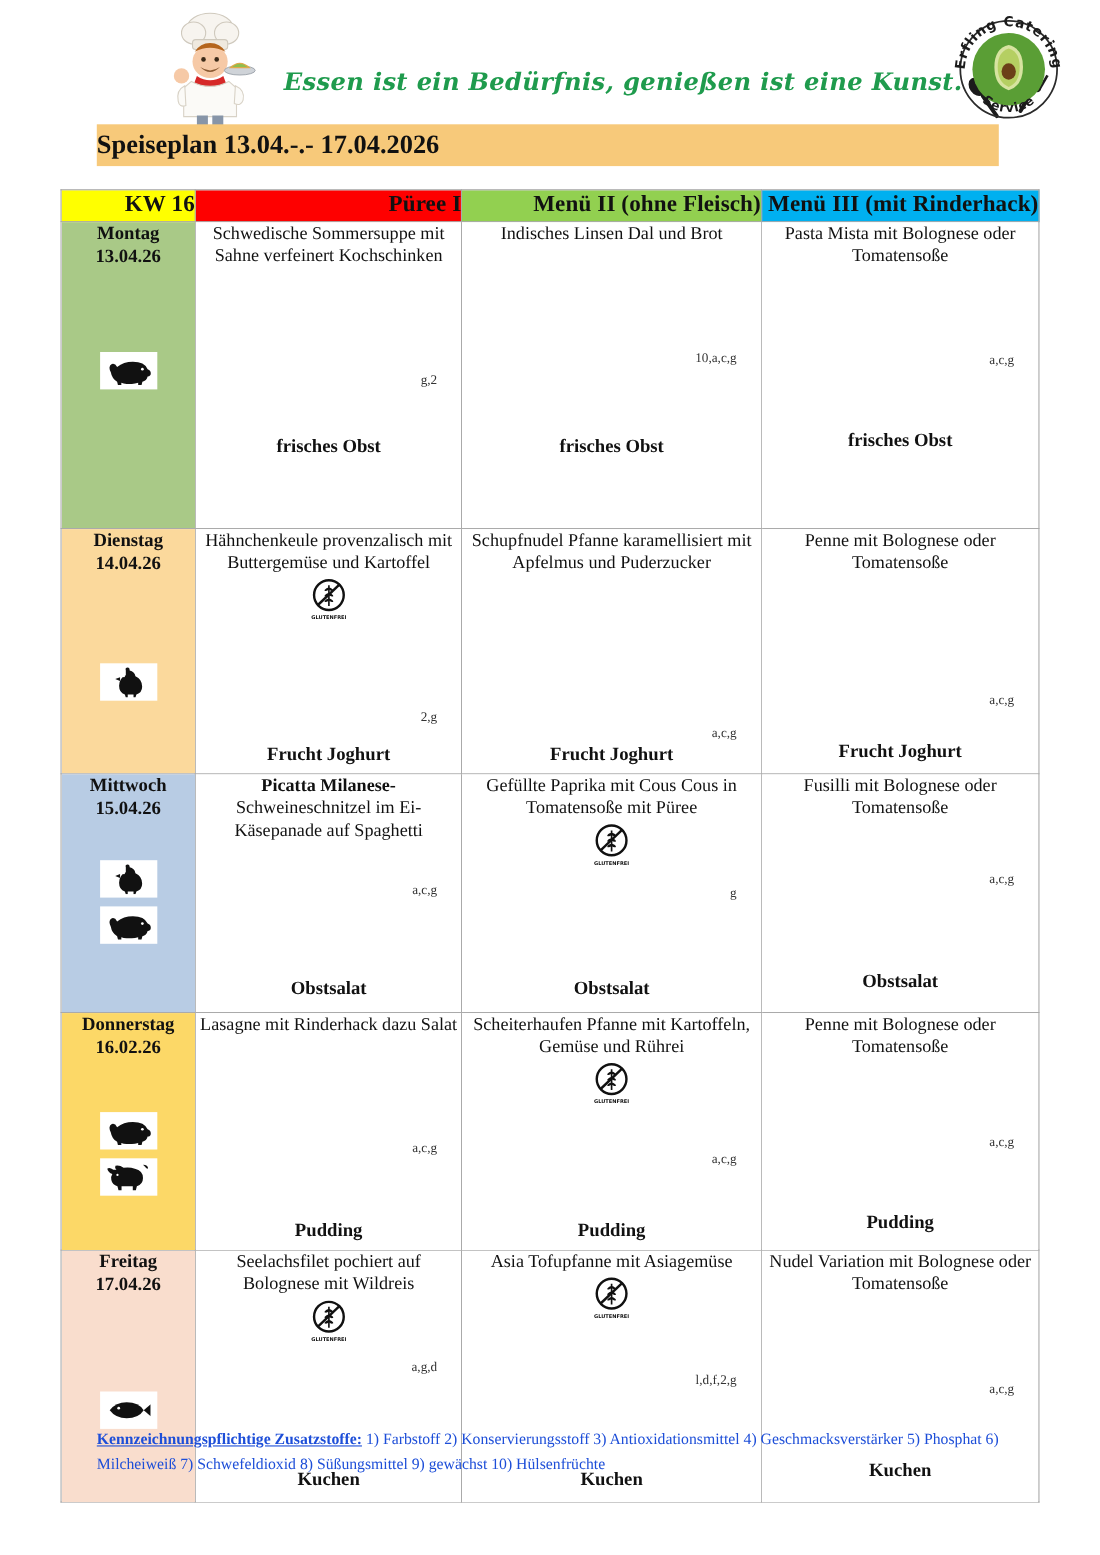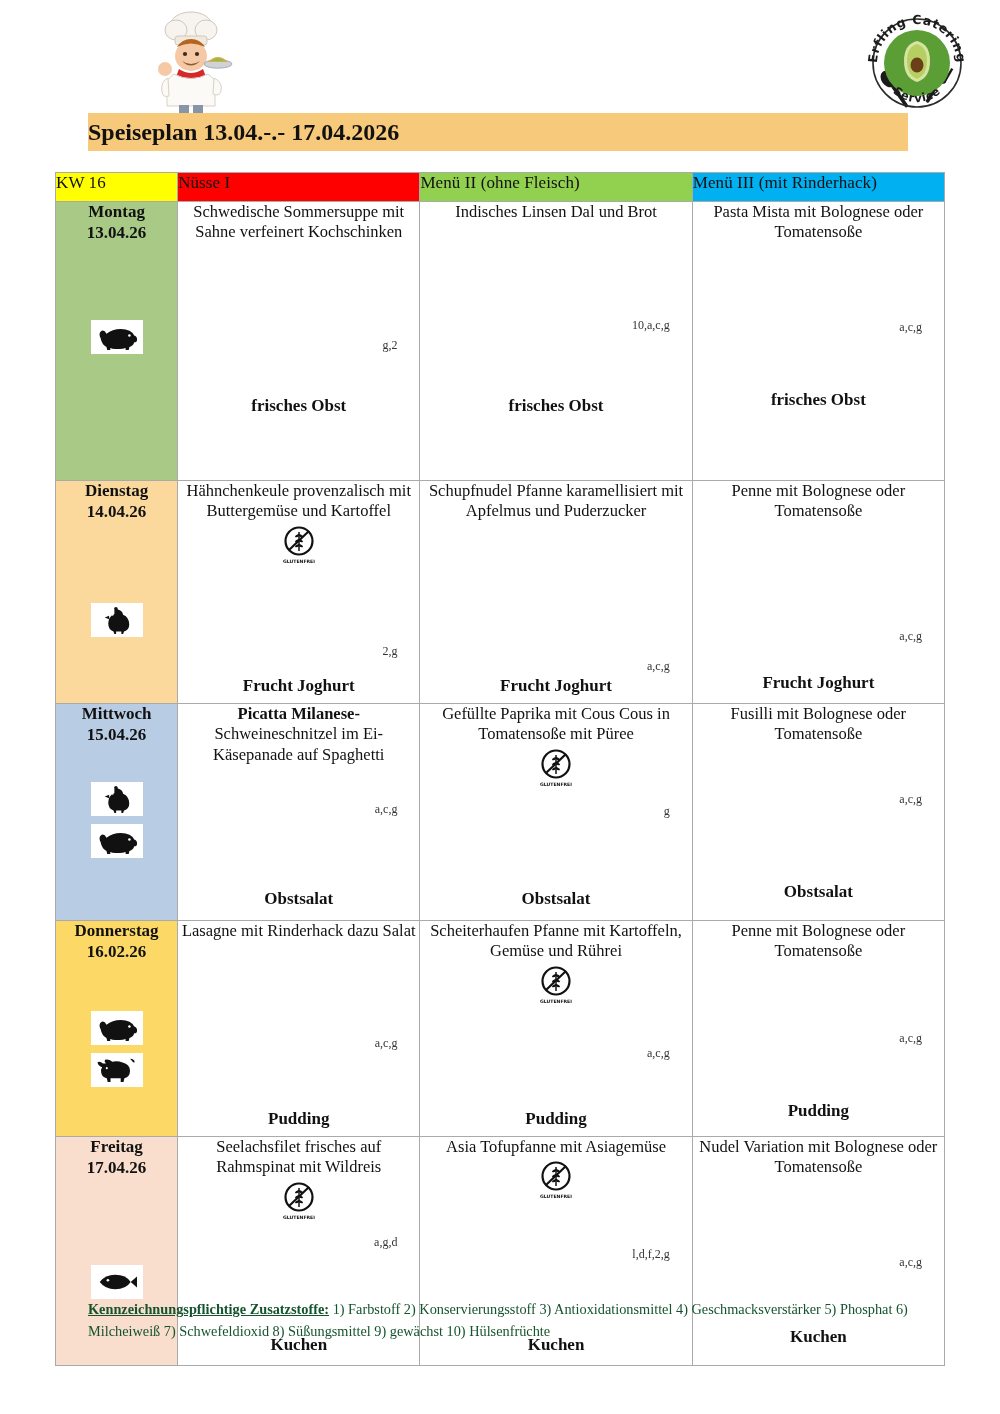--- a/index.html
+++ b/index.html
@@ -88,24 +88,24 @@
   }
 
   
   .col-kw   { width: 122px; }
   .col-m1   { width: 242px; }
   .col-m2   { width: 272px; }
   .col-m3   { width: 252px; }
 
   .hdr {
     height: 28px;
-    text-align: left;
-    font-family: "Liberation Serif", serif;
-    font-weight: normal;
-    font-size: 17px;
+    text-align: right;
+    font-family: "Liberation Serif", serif;
+    font-weight: bold;
+    font-size: 21px;
     color: #111111;
     vertical-align: middle;
     border: 1px solid #888888;
     letter-spacing: 0.1px;
   }
   .hdr-kw  { background: #ffff00; }
   .hdr-m1  { background: #fe0000; }
   .hdr-m2  { background: #92d050; }
   .hdr-m3  { background: #00b0f0; }
 
@@ -190,21 +190,21 @@
 
   
   .footer {
     position: absolute;
     left: 88px;
     top: 1298px;
     width: 860px;
     font-family: "Liberation Serif", serif;
     font-size: 14.3px;
     line-height: 1.55;
-    color: #14532d;
+    color: #1d4ed8;
   }
   .footer b {
     font-weight: bold;
     text-decoration: underline;
   }
   .footer-line { display: block; }
 </style>
 </head>
 <body>
 
@@ -236,20 +236,21 @@
       <path d="M60 56 q10 -10 20 0 z" fill="#e0a94a"></path>
       <path d="M63 55 q7 -6 14 0 z" fill="#8fbe4e"></path>
 
       <rect x="31" y="99" width="10" height="16" fill="#8795a8"></rect>
       <rect x="45" y="99" width="10" height="16" fill="#8795a8"></rect>
       <ellipse cx="35" cy="116" rx="8" ry="4" fill="#2e2e2e"></ellipse>
       <ellipse cx="51" cy="116" rx="8" ry="4" fill="#2e2e2e"></ellipse>
     </svg>
   </div>
 
+  <div class="tagline">Essen ist ein Bedürfnis, genießen ist eine Kunst.</div>
 
   <div class="catering-logo">
     <svg viewBox="0 0 118 110" width="118" height="110">
 
       <g transform="rotate(-35 40 75)">
         <ellipse cx="34" cy="66" rx="6.5" ry="9" fill="#1b1b1b"></ellipse>
         <rect x="32" y="74" width="3.6" height="26" rx="1.8" fill="#1b1b1b"></rect>
       </g>
 
       <g transform="rotate(30 82 72)">
@@ -287,21 +288,21 @@
 <table class="menu-table">
   <colgroup>
     <col class="col-kw">
       <col class="col-m1">
       <col class="col-m2">
       <col class="col-m3">
   </colgroup>
   <thead>
     <tr>
       <th class="hdr hdr-kw">KW 16</th>
-      <th class="hdr hdr-m1">Nüsse I</th>
+      <th class="hdr hdr-m1">Püree I</th>
       <th class="hdr hdr-m2">Menü II (ohne Fleisch)</th>
       <th class="hdr hdr-m3">Menü III (mit Rinderhack)</th>
     </tr>
   </thead>
   <tbody id="table-body">
       <tr style="height: 279px;">
         <td class="day-cell" style="background: rgb(169, 201, 135);">
           <span class="day-name">Montag</span>
           <span class="day-date">13.04.26</span>
           <div class="animal-stack" style="top:118px">
@@ -472,21 +473,21 @@
             <div class="animal-chip">
               <svg viewBox="0 0 44 22" width="40" height="20">
                 <path d="M3 11 q6 -8 17 -8 q12 0 17 8 q-5 8 -17 8 q-11 0 -17 -8 z" fill="#111"></path>
                 <path d="M37 11 l7 -6 v12 z" fill="#111"></path>
                 <circle cx="12" cy="9" r="1.4" fill="#fff"></circle>
               </svg>
             </div>
           </div>
         </td>
         <td class="menu-cell">
-          <div class="dish">Seelachsfilet frisches auf Rahmspinat mit Wildreis</div>
+          <div class="dish">Seelachsfilet pochiert auf Bolognese mit Wildreis</div>
           <div class="gf-badge">
             <svg viewBox="0 0 34 44" width="34" height="44">
               <circle cx="17" cy="16" r="13.5" fill="none" stroke="#111" stroke-width="2.2"></circle>
               <line x1="17" y1="7" x2="17" y2="26" stroke="#111" stroke-width="1.5"></line>
               <path d="M17 9 q-4 1 -4 3 q2 1 4 -1 q2 2 4 1 q0 -2 -4 -3 z" fill="#111"></path>
               <path d="M17 14 q-4 1 -4 3 q2 1 4 -1 q2 2 4 1 q0 -2 -4 -3 z" fill="#111"></path>
               <path d="M17 19 q-4 1 -4 3 q2 1 4 -1 q2 2 4 1 q0 -2 -4 -3 z" fill="#111"></path>
               <line x1="7" y1="25" x2="27" y2="6" stroke="#111" stroke-width="2.2"></line>
               <text x="17" y="38" font-family="DejaVu Sans, sans-serif" font-size="4.6" font-weight="bold" text-anchor="middle" fill="#111">GLUTENFREI</text>
             </svg>

